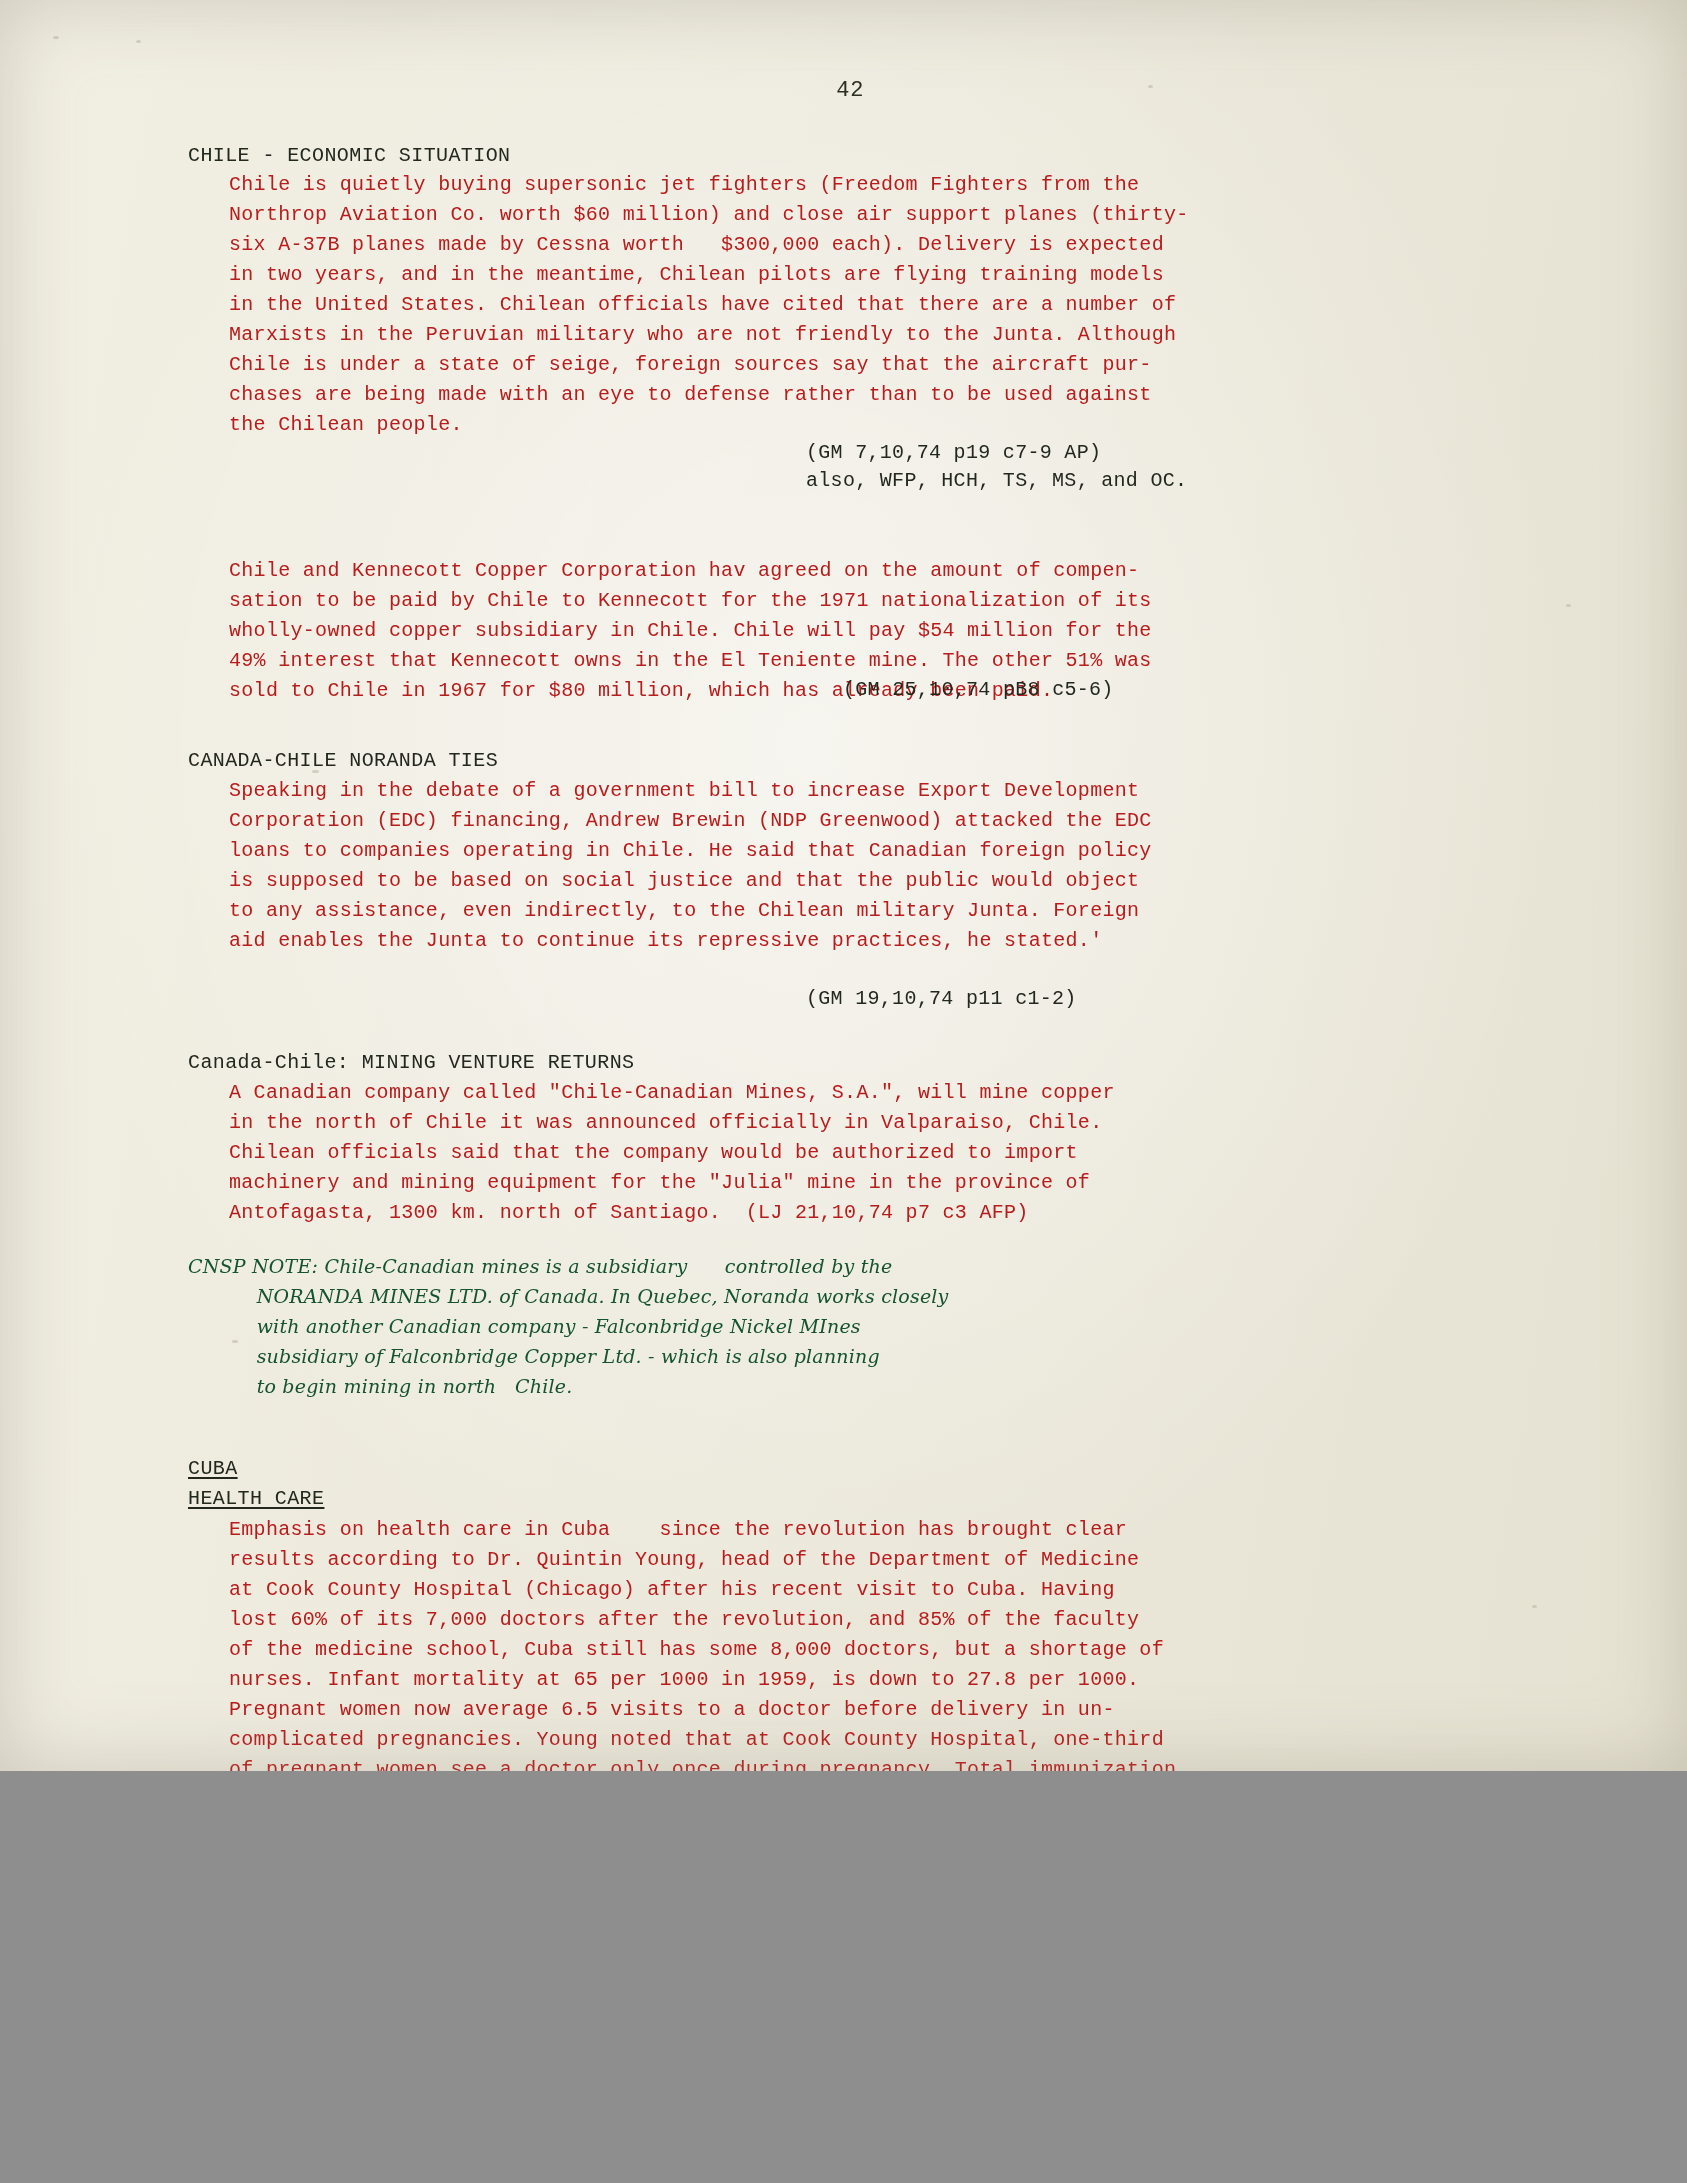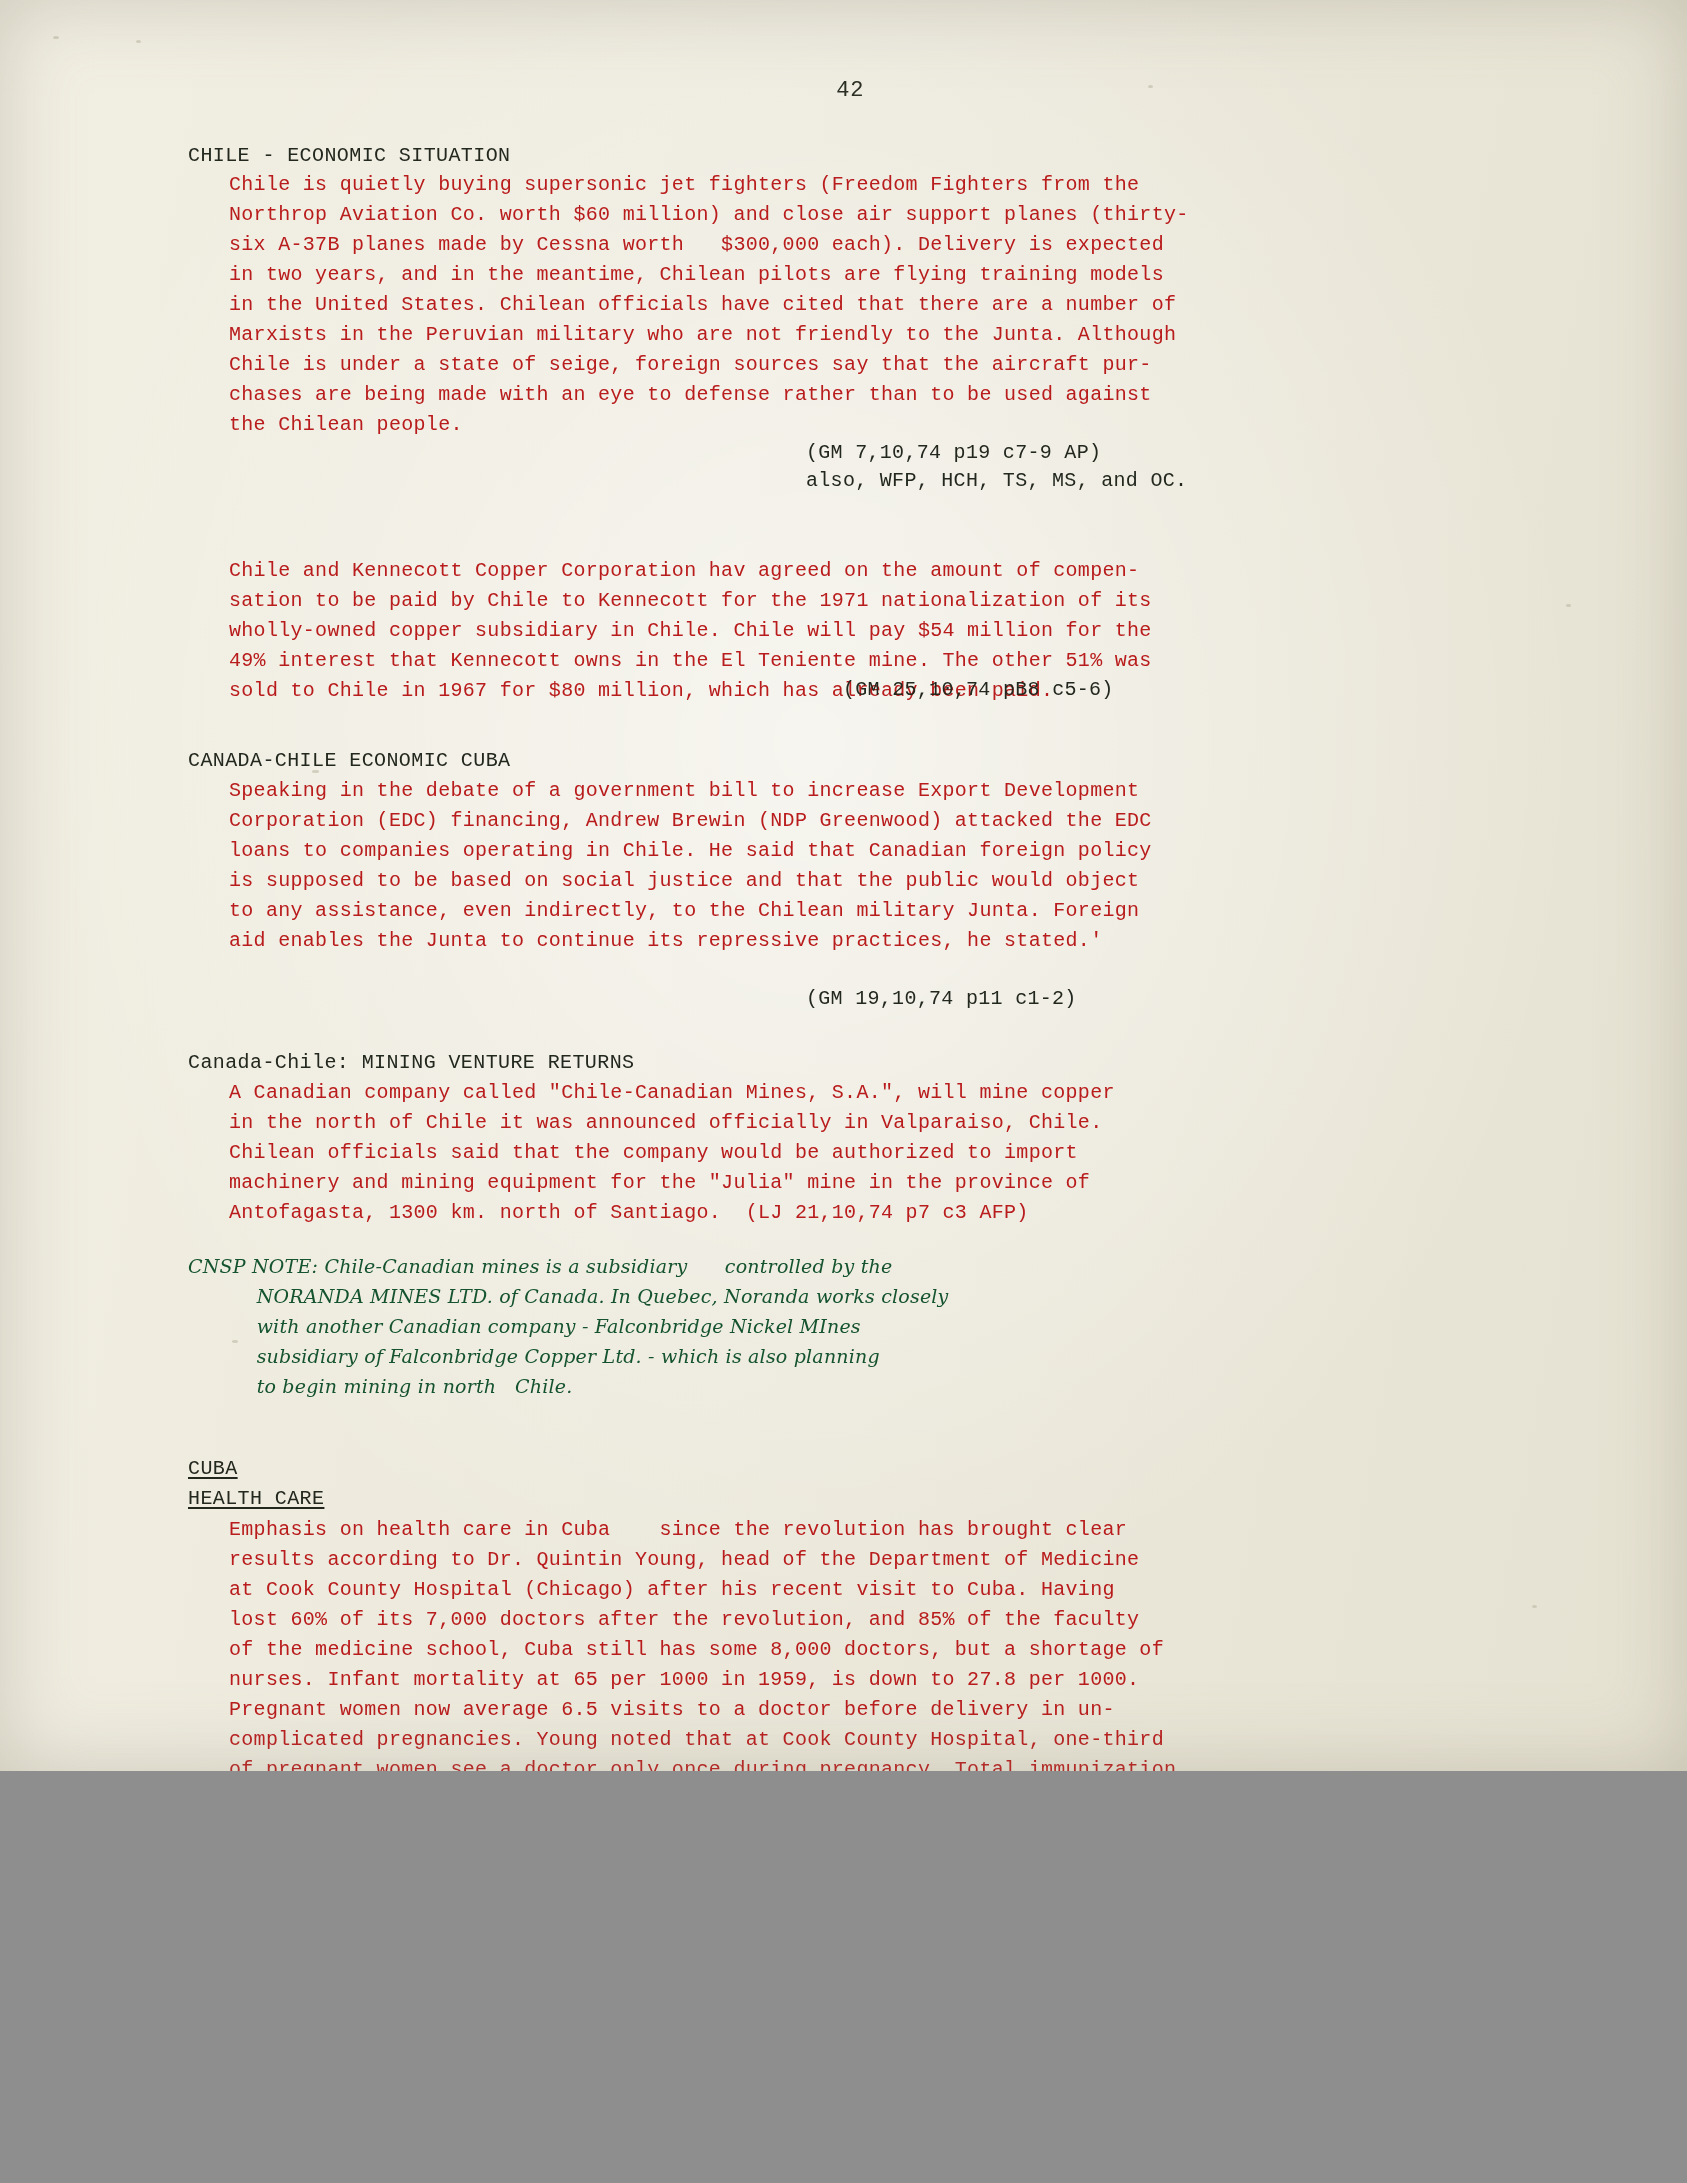--- a/index.html
+++ b/index.html
@@ -149,21 +149,21 @@
     <div class="cite" style="top:466px; left:806px;">also, WFP, HCH, TS, MS, and OC.</div>
 
     <div class="body-block" style="top:556px;">Chile and Kennecott Copper Corporation hav agreed on the amount of compen-
 sation to be paid by Chile to Kennecott for the 1971 nationalization of its
 wholly-owned copper subsidiary in Chile. Chile will pay $54 million for the
 49% interest that Kennecott owns in the El Teniente mine. The other 51% was
 sold to Chile in 1967 for $80 million, which has already been paid.</div>
 
     <div class="cite" style="top:675px; left:806px;margin-left:37px;">(GM 25,10,74 pB8 c5-6)</div>
 
-    <div class="heading" style="top:746px;">CANADA-CHILE ECONOMIC CUBA</div>
+    <div class="heading" style="top:746px;">CANADA-CHILE NORANDA TIES</div>
 
     <div class="body-block" style="top:776px;">Speaking in the debate of a government bill to increase Export Development
 Corporation (EDC) financing, Andrew Brewin (NDP Greenwood) attacked the EDC
 loans to companies operating in Chile. He said that Canadian foreign policy
 is supposed to be based on social justice and that the public would object
 to any assistance, even indirectly, to the Chilean military Junta. Foreign
 aid enables the Junta to continue its repressive practices, he stated.'</div>
 
     <div class="cite" style="top:984px; left:806px;">(GM 19,10,74 p11 c1-2)</div>
 

